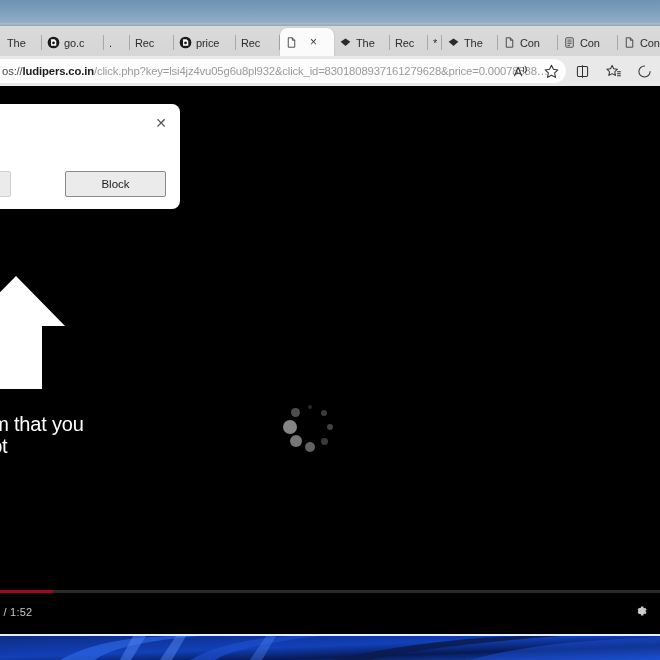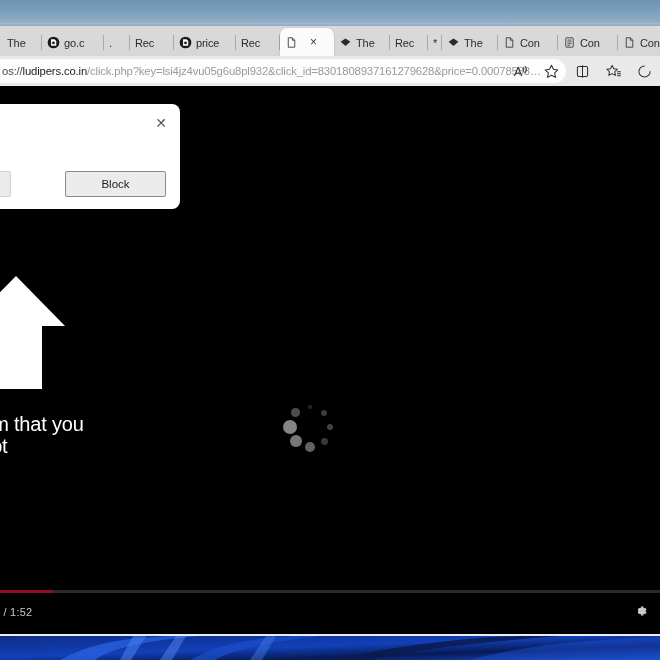--- a/index.html
+++ b/index.html
@@ -122,21 +122,21 @@
     padding: 0 8px 0 56px;
     overflow: hidden;
   }
   .url {
     font-size: 11.3px;
     color: #9a9a9a;
     white-space: nowrap;
     overflow: hidden;
     letter-spacing: -.15px;
   }
-  .url b { color: #1d1d1d; font-weight: 400; }
+  .url b { color: #1d1d1d; font-weight: 700; }
   .url .scheme { color:#4a4a4a; font-weight:400; }
 
   .toolbar-icons {
     position: absolute;
     right: 0; top: 0;
     height: 30px;
     display: flex;
     align-items: center;
     gap: 0px;
   }

